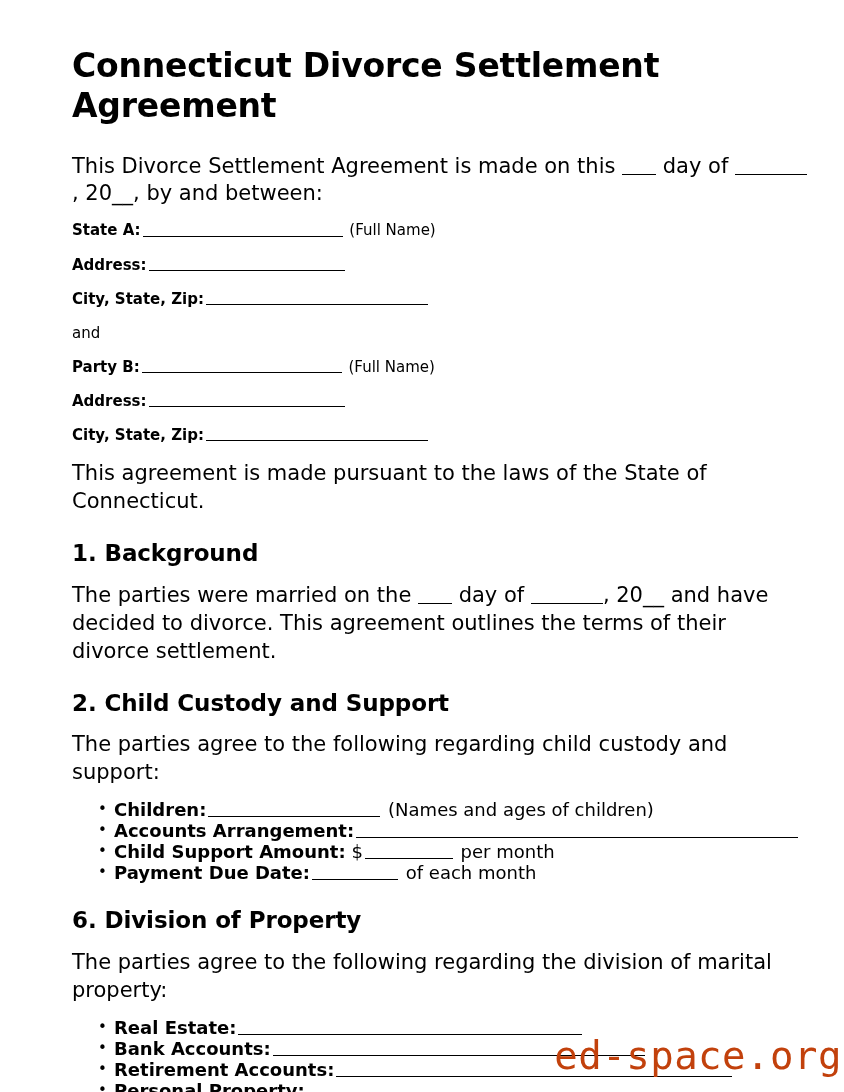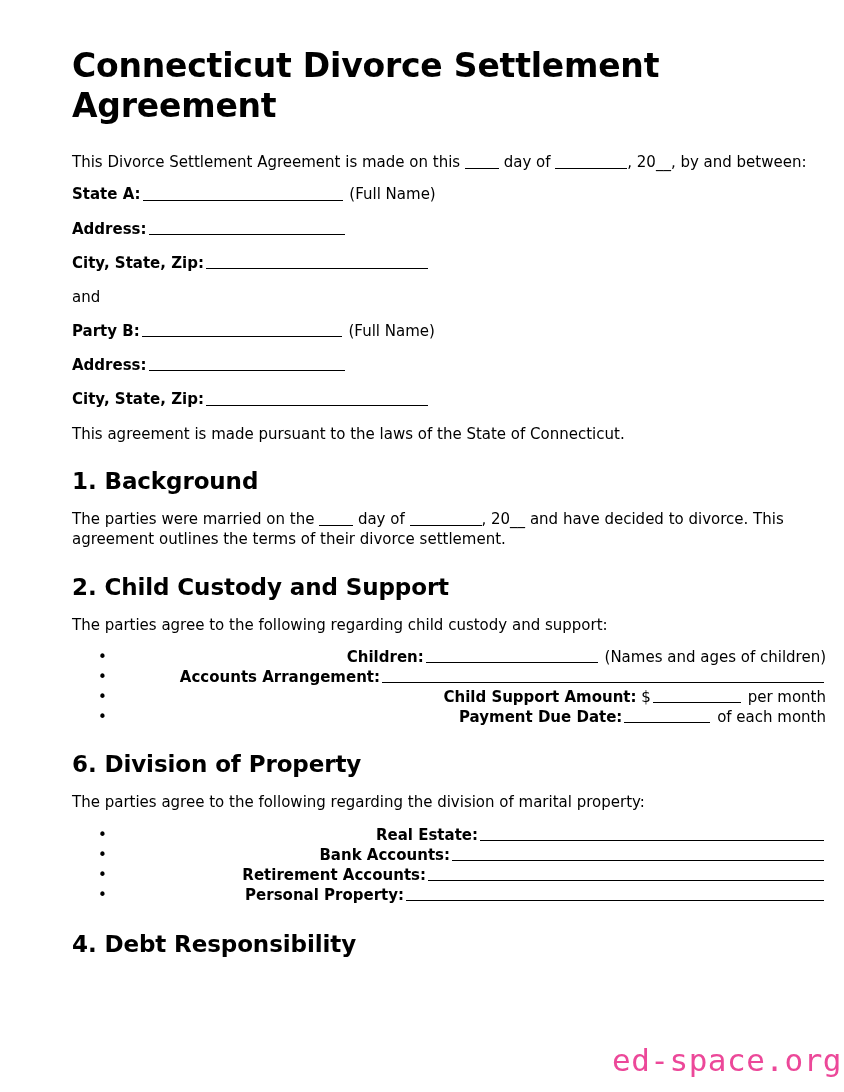--- a/index.html
+++ b/index.html
@@ -38,21 +38,21 @@
 
   h2.section-title {
     font-size: 23px;
     font-weight: bold;
     line-height: 1.2;
     margin: 24px 0 14px 0;
     letter-spacing: -0.1px;
   }
 
   p.body-text {
-    font-size: 15px;
+    font-size: 21px;
     line-height: 1.33;
     margin: 0 0 13px 0;
     max-width: 735px;
   }
 
   p.field-line {
     font-size: 15px;
     line-height: 1.33;
     margin: 0 0 14px 0;
   }
@@ -74,47 +74,46 @@
     height: 0.9em;
     vertical-align: -2px;
   }
 
   ul.field-list {
     margin: 0;
     padding: 0 0 0 26px;
     list-style: none;
   }
   ul.field-list li {
-    font-size: 15px;
+    font-size: 18px;
     line-height: 20px;
     margin: 0;
     position: relative;
     padding-left: 16px;
     white-space: nowrap;
-    text-align: right;
   }
   ul.field-list li::before {
     content: "\2022";
     position: absolute;
     left: 0;
     top: 0;
     font-size: 15px;
     line-height: 20px;
   }
   ul.field-list li .lbl {
     font-weight: bold;
   }
 
   .watermark {
     position: absolute;
     right: 28px;
     bottom: 14px;
     font-family: "DejaVu Sans Mono", "Liberation Mono", monospace;
-    font-size: 31px;
-    color: #ec4899;
+    font-size: 39px;
+    color: #c2410c;
     letter-spacing: 0.5px;
     white-space: nowrap;
   }
 </style>
 </head>
 <body>
 
 <div class="page">
 
   <h1 class="doc-title">Connecticut Divorce Settlement Agreement</h1>

